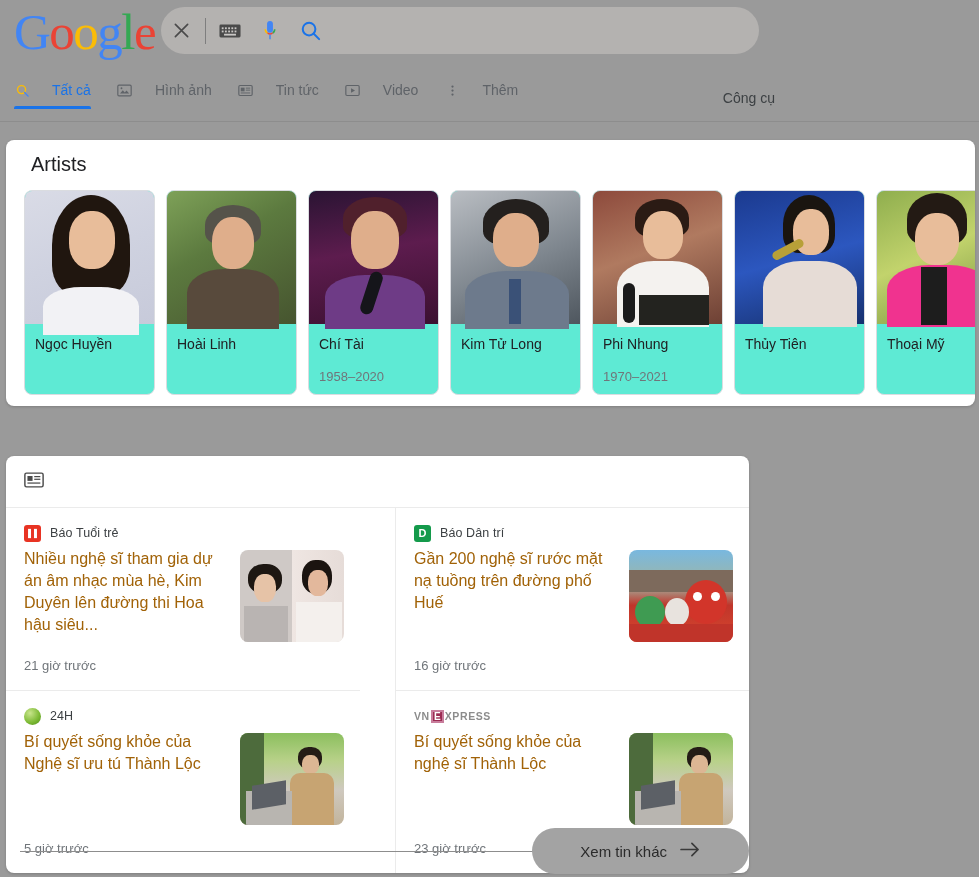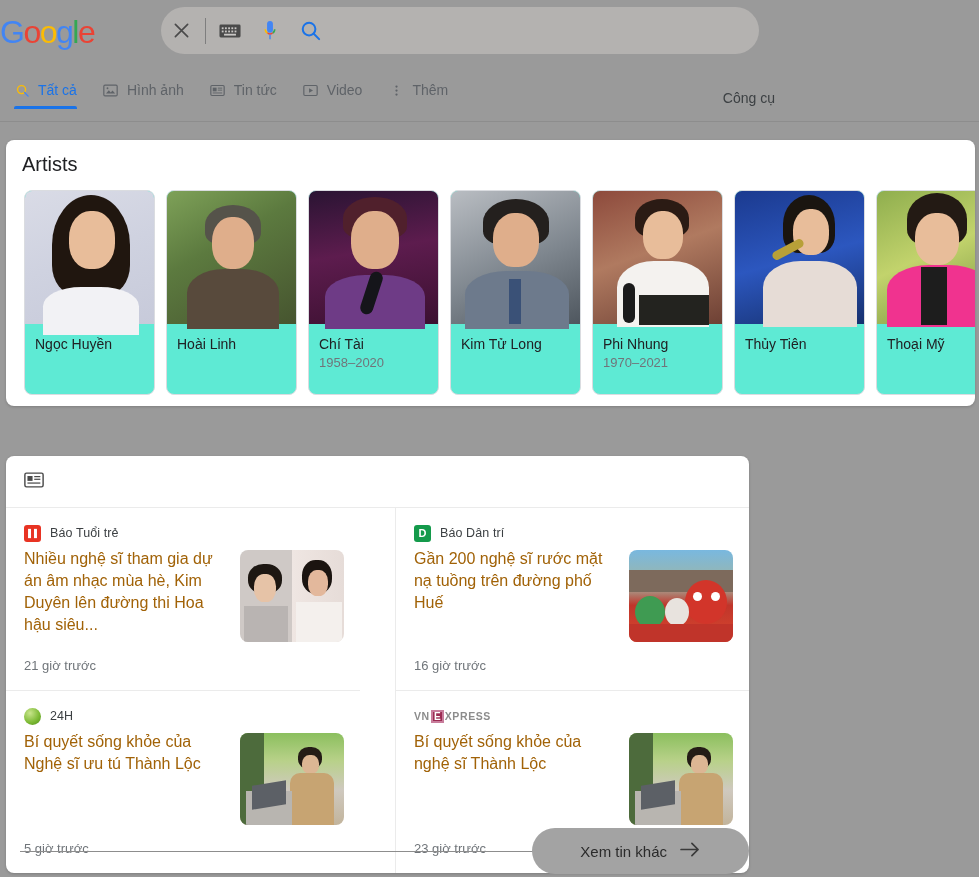--- a/index.html
+++ b/index.html
@@ -25,24 +25,24 @@
   
   .header {
     position: absolute;
     left: 0; top: 0;
     width: 979px;
     height: 122px;
   }
 
   .logo {
     position: absolute;
-    left: 0;
+    left: 14px;
     top: 12px;
-    font-family: Liberation Sans, sans-serif;
-    font-size: 32px;
+    font-family: Liberation Serif, serif;
+    font-size: 51px;
     letter-spacing: -1.5px;
     line-height: 40px;
     user-select: none;
   }
   .logo span { font-weight: 400; }
   .l-b { color: #4285F4; }
   .l-r { color: #EA4335; }
   .l-y { color: #FBBC05; }
   .l-g { color: #34A853; }
 
@@ -88,21 +88,21 @@
     position: absolute;
     left: 14px;
     top: 82px;
     display: flex;
     align-items: flex-start;
     gap: 26px;
   }
   .tab {
     display: flex;
     align-items: center;
-    gap: 8px;
+    gap: 22px;
     font-size: 14px;
     color: #5f6368;
     padding-bottom: 11px;
     cursor: pointer;
     position: relative;
   }
   .tab.active { color: #1a73e8; }
   .tab.active::after {
     content: "";
     position: absolute;
@@ -140,21 +140,21 @@
     width: 969px;
     height: 266px;
     background: #ffffff;
     border-radius: 8px;
     box-shadow: 0 1px 3px rgba(0,0,0,0.18);
     overflow: hidden;
   }
   .artists-title {
     font-size: 20px;
     color: #202124;
-    padding: 13px 0 0 16px;
+    padding: 13px 0 0 25px;
     font-family: "Liberation Sans", sans-serif;
   }
   .artists-row {
     display: flex;
     gap: 11px;
     padding: 14px 0 0 18px;
     margin-right: -20px;
   }
   .artist-tile {
     width: 131px;
@@ -180,21 +180,21 @@
   .artist-name {
     font-size: 14px;
     color: #202124;
     line-height: 18px;
     white-space: nowrap;
   }
   .artist-years {
     font-size: 13px;
     color: #70757a;
     line-height: 18px;
-    margin-top: 1px;
+    margin-top: 15px;
   }
 
   
   .ph1 { background: linear-gradient(160deg,#d9dbe6 0%,#cfd2e0 48%,#c7cada 100%); }
   .ph2 { background: linear-gradient(150deg,#7ea158 0%,#5c7a3f 40%,#46542f 100%); }
   .ph3 { background: linear-gradient(170deg,#2a1433 0%,#5d1c4e 45%,#3b1030 100%); }
   .ph4 { background: linear-gradient(155deg,#b9bdc2 0%,#7e868e 55%,#4e565e 100%); }
   .ph5 { background: linear-gradient(160deg,#8d4a3c 0%,#b07a60 45%,#6d4034 100%); }
   .ph6 { background: linear-gradient(165deg,#1b3a8f 0%,#2c57bf 50%,#16306e 100%); }
   .ph7 { background: linear-gradient(155deg,#8fae4e 0%,#c2d36c 45%,#6d8a3a 100%); }

